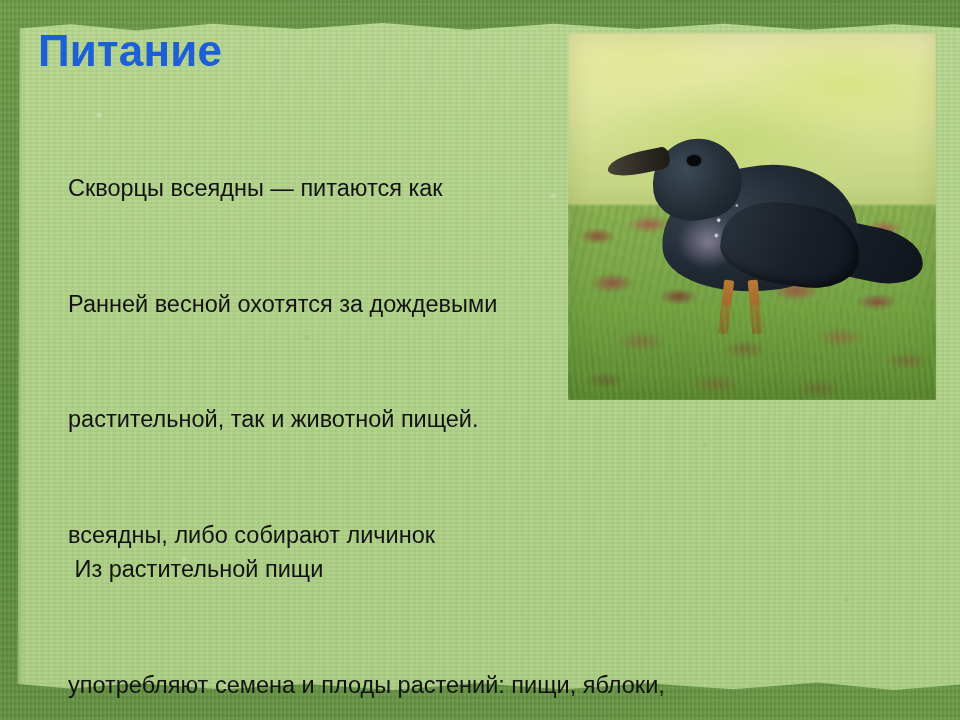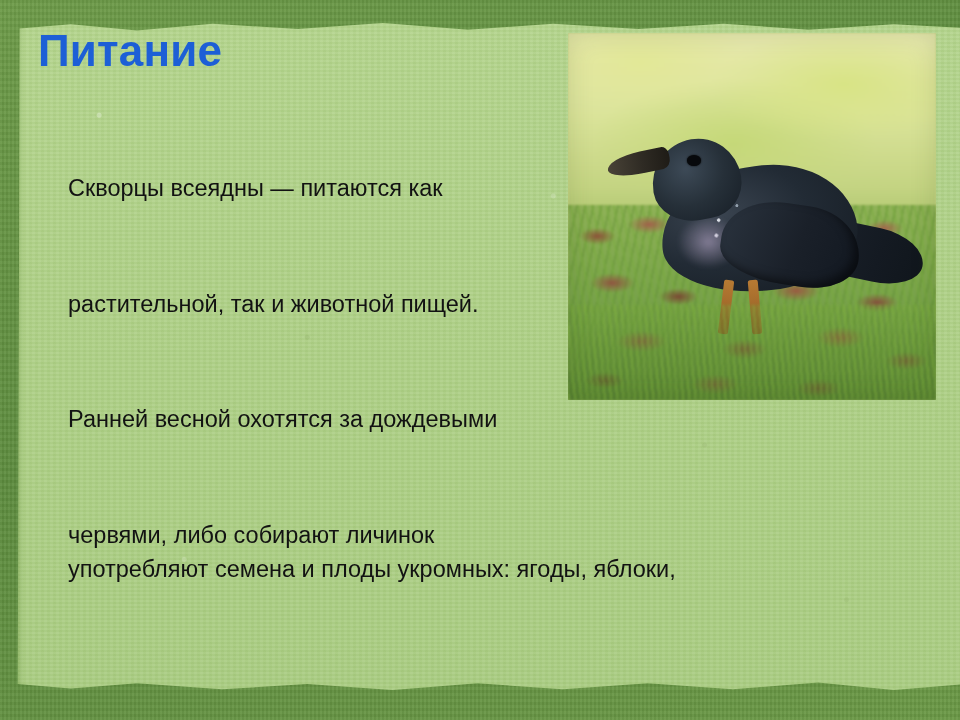--- a/index.html
+++ b/index.html
@@ -237,31 +237,32 @@
 
   <div class="paper">
     <div class="paper-grain"></div>
     <div class="paper-left-shade"></div>
   </div>
 
   <div id="title">Питание</div>
 
   <div id="para-top" class="body-text">
     <span class="tline">Скворцы всеядны — питаются как</span>
+    <span class="tline">Ранней весной охотятся за дождевыми</span>
     <span class="tline">растительной, так и животной пищей.</span>
-    <span class="tline">Ранней весной охотятся за дождевыми</span>
-    <span class="tline">червями, либо собирают личинок</span>
+    <span class="tline">всеядны, либо собирают личинок</span>
     
     
     
     
   </div>
 
   <div id="para-bottom" class="body-text">
-    <span class="tline">употребляют семена и плоды укромных: ягоды, яблоки,</span>
+    <span class="tline"> Из растительной пищи</span>
+    <span class="tline">употребляют семена и плоды растений: пищи, яблоки,</span>
     
     
     
     
   </div>
 
   <div id="photo">
     <div class="bg-bokeh"></div>
     <div class="ground"></div>
     <div class="bird">

